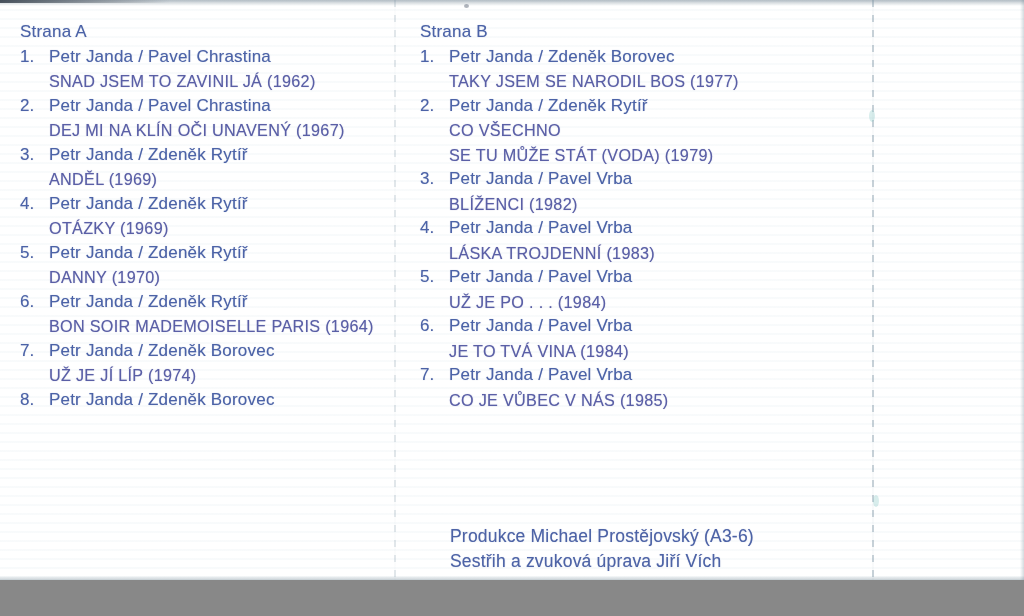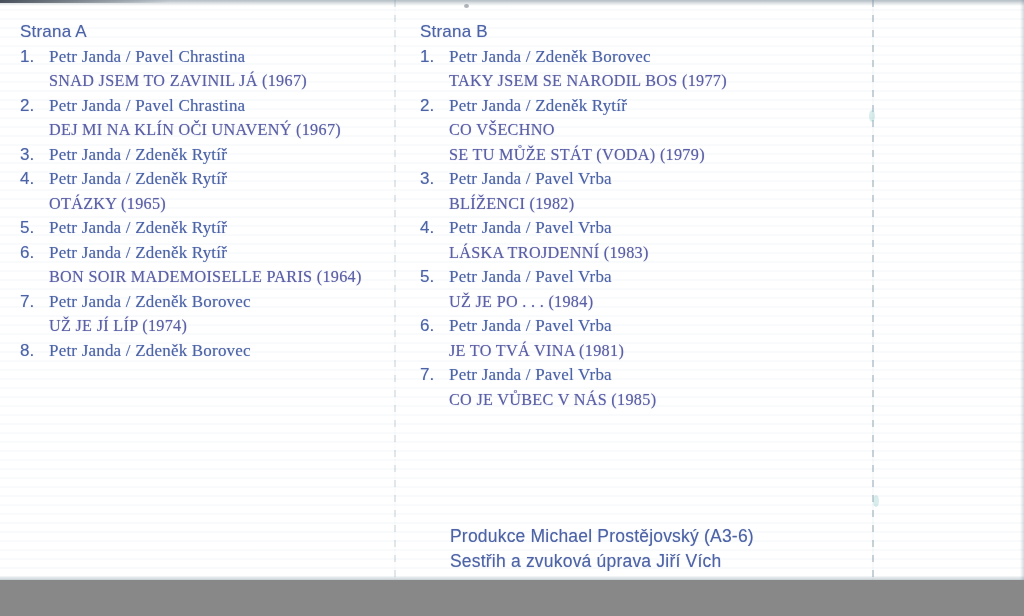--- a/index.html
+++ b/index.html
@@ -66,21 +66,21 @@
     font-size: 17px; line-height: 24.5px;
     color: #4c63a7; letter-spacing: 0.2px;
     text-shadow: 0 0 1px rgba(76,99,167,0.45);
   }
   .track { display: flex; align-items: flex-start; }
   .num {
     flex: none; width: 29px;
     font-size: 17px; line-height: 24.5px; color: #4c63a7;
     text-shadow: 0 0 1px rgba(76,99,167,0.45);
   }
-  .tk-body { flex: 1; min-width: 0; font-family: Liberation Serif, serif; }
+  .tk-body { flex: 1; min-width: 0; }
   .line { display: block; line-height: 24.5px; white-space: nowrap; }
   .line:empty { display: none; }
   .credits {
     font-size: 17px; color: #4c63a7; letter-spacing: 0.2px;
     text-shadow: 0 0 1px rgba(76,99,167,0.45);
   }
   .title {
     font-size: 16.2px; color: #5a5fa6; letter-spacing: 0.3px;
     text-shadow: 0 0 1px rgba(90,95,166,0.5);
   }
@@ -109,47 +109,49 @@
   <div class="smudge smudge-1"></div>
   <div class="smudge smudge-2"></div>
 
   <section class="col col-a">
     <div class="heading">Strana A</div>
 
     <div class="track">
       <span class="num">1.</span>
       <span class="tk-body">
         <span class="line credits">Petr Janda / Pavel Chrastina</span>
-        <span class="line title">SNAD JSEM TO ZAVINIL JÁ (1967)</span>
+        <span class="line title">SNAD JSEM TO ZAVINIL JÁ (1962)</span>
       </span>
     </div>
     <div class="track">
       <span class="num">2.</span>
       <span class="tk-body">
         <span class="line credits">Petr Janda / Pavel Chrastina</span>
         <span class="line title">DEJ MI NA KLÍN OČI UNAVENÝ (1967)</span>
       </span>
     </div>
     <div class="track">
       <span class="num">3.</span>
       <span class="tk-body">
         <span class="line credits">Petr Janda / Zdeněk Rytíř</span>
+        <span class="line title">ANDĚL (1969)</span>
       </span>
     </div>
     <div class="track">
       <span class="num">4.</span>
       <span class="tk-body">
         <span class="line credits">Petr Janda / Zdeněk Rytíř</span>
-        <span class="line title">OTÁZKY (1965)</span>
+        <span class="line title">OTÁZKY (1969)</span>
       </span>
     </div>
     <div class="track">
       <span class="num">5.</span>
       <span class="tk-body">
         <span class="line credits">Petr Janda / Zdeněk Rytíř</span>
+        <span class="line title">DANNY (1970)</span>
       </span>
     </div>
     <div class="track">
       <span class="num">6.</span>
       <span class="tk-body">
         <span class="line credits">Petr Janda / Zdeněk Rytíř</span>
         <span class="line title">BON SOIR MADEMOISELLE PARIS (1964)</span>
       </span>
     </div>
     <div class="track">
@@ -203,21 +205,21 @@
       <span class="num">5.</span>
       <span class="tk-body">
         <span class="line credits">Petr Janda / Pavel Vrba</span>
         <span class="line title">UŽ JE PO . . . (1984)</span>
       </span>
     </div>
     <div class="track">
       <span class="num">6.</span>
       <span class="tk-body">
         <span class="line credits">Petr Janda / Pavel Vrba</span>
-        <span class="line title">JE TO TVÁ VINA (1981)</span>
+        <span class="line title">JE TO TVÁ VINA (1984)</span>
       </span>
     </div>
     <div class="track">
       <span class="num">7.</span>
       <span class="tk-body">
         <span class="line credits">Petr Janda / Pavel Vrba</span>
         <span class="line title">CO JE VŮBEC V NÁS (1985)</span>
       </span>
     </div>
   </section>

